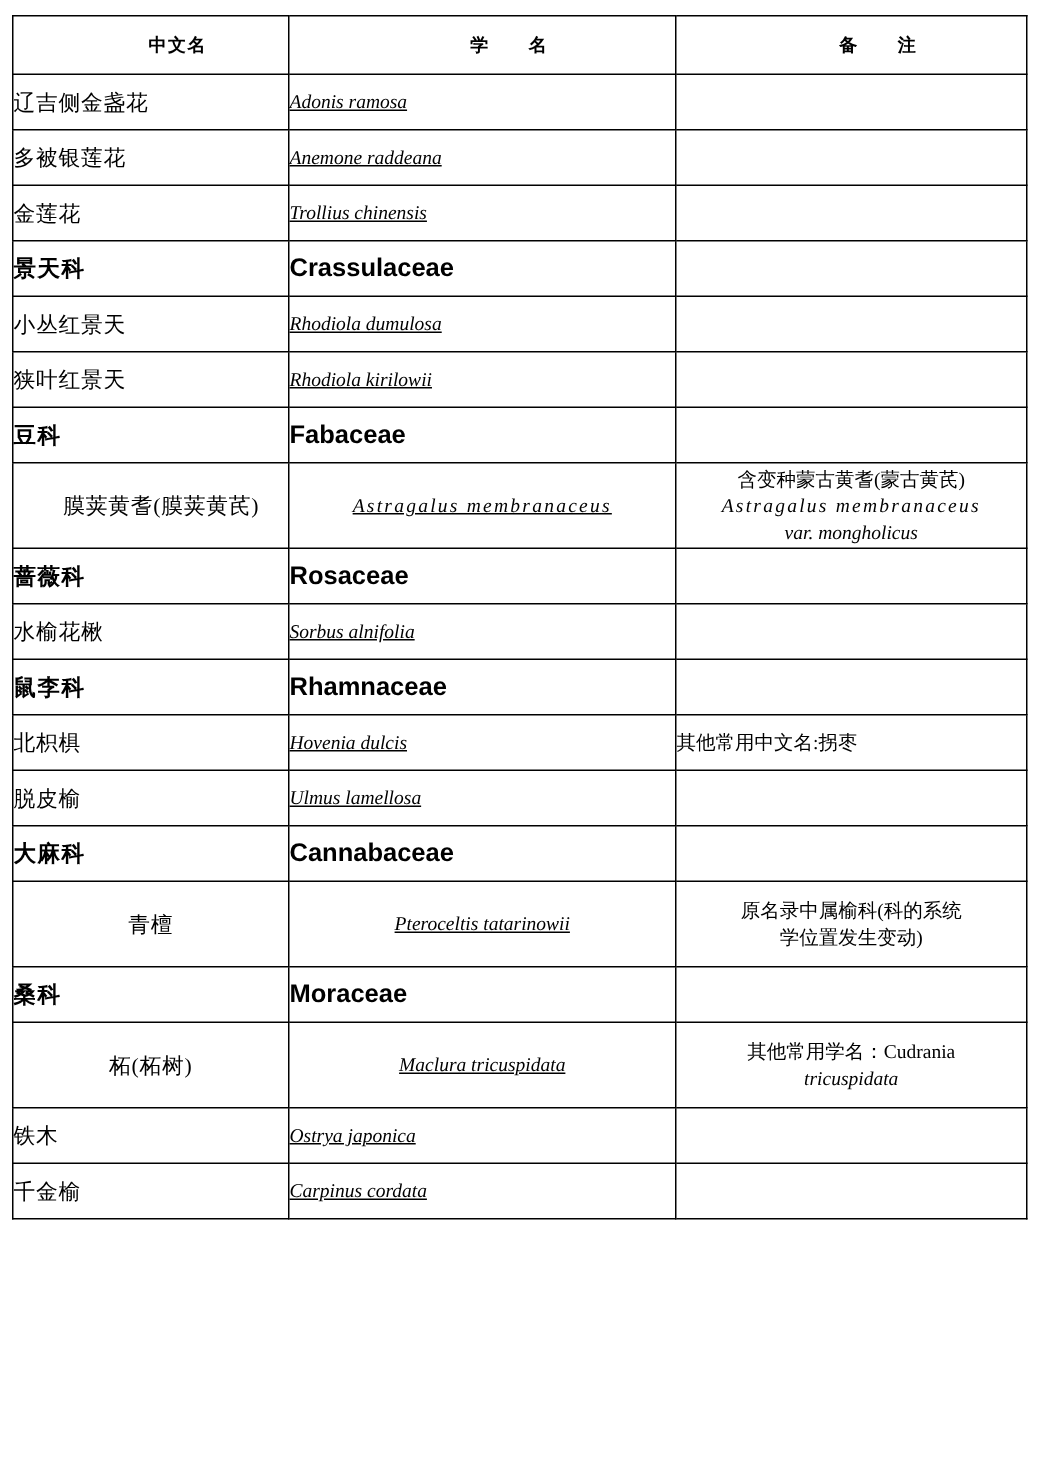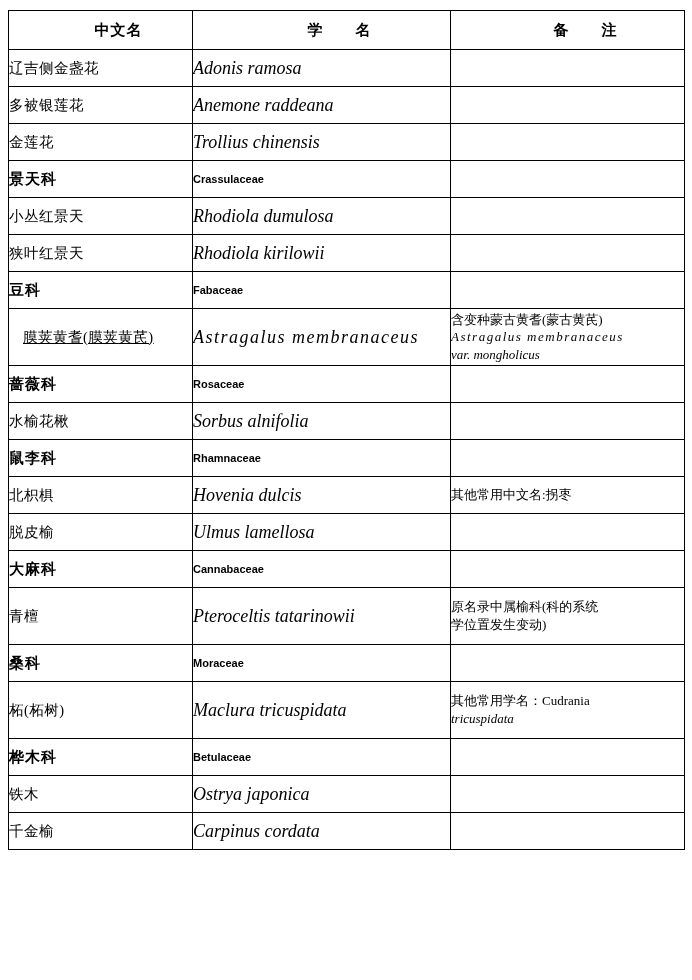--- a/index.html
+++ b/index.html
@@ -33,63 +33,63 @@
 
   table.species-table th,
   table.species-table td {
     border: 1px solid #000;
     padding: 0;
     vertical-align: middle;
   }
   table.species-table thead th {
     height: 38px;
     font-weight: bold;
-    font-size: 15px;
+    font-size: 12px;
     text-align: center;
     letter-spacing: 1px;
     font-family: "Liberation Serif", serif;
     padding-left: 36px;
   }
   .hdr-spaced {
     letter-spacing: 6px;
     padding-left: 6px;
     margin-top: 20px;
   }
 
   
   tr.r-normal td { height: 36px; }
   tr.r-family td { height: 36px; }
-  tr.r-tall td { height: 56px; }
+  tr.r-tall td { height: 56px; text-align: center; }
 
   
   .cn-name {
     padding-left: 28px;
     font-size: 14.5px;
     font-family: "Liberation Serif", serif;
     letter-spacing: 0.5px;
   }
   .cn-name.narrow {
     padding-left: 14px;
-    text-decoration: underline;
   }
   .cn-family {
     padding-left: 10px;
     font-size: 15px;
     font-weight: bold;
     letter-spacing: 1px;
   }
   .sci-name {
     padding-left: 10px;
-    font-size: 18px;
+    font-size: 13px;
     font-style: italic;
     font-family: "Liberation Serif", serif;
+    text-decoration: underline;
   }
   .sci-family {
     padding-left: 10px;
-    font-size: 11px;
+    font-size: 17px;
     font-weight: bold;
     font-style: normal;
     font-family: "Liberation Sans", sans-serif;
   }
   .note {
     padding: 4px 6px 4px 8px;
     font-size: 13px;
     line-height: 1.35;
     font-family: "Liberation Serif", serif;
   }
@@ -227,25 +227,20 @@
 
       <tr class="r-tall">
         <td class="cn-name">柘(柘树)</td>
         <td class="sci-name">Maclura tricuspidata</td>
         <td class="note">
           <div>其他常用学名：Cudrania</div>
           <div class="it">tricuspidata</div>
         </td>
       </tr>
 
-      <tr class="r-family">
-        <td class="cn-family">桦木科</td>
-        <td class="sci-family">Betulaceae</td>
-        <td class="note"></td>
-      </tr>
 
       <tr class="r-normal">
         <td class="cn-name">铁木</td>
         <td class="sci-name">Ostrya japonica</td>
         <td class="note"></td>
       </tr>
 
       <tr class="r-normal">
         <td class="cn-name">千金榆</td>
         <td class="sci-name">Carpinus cordata</td>

